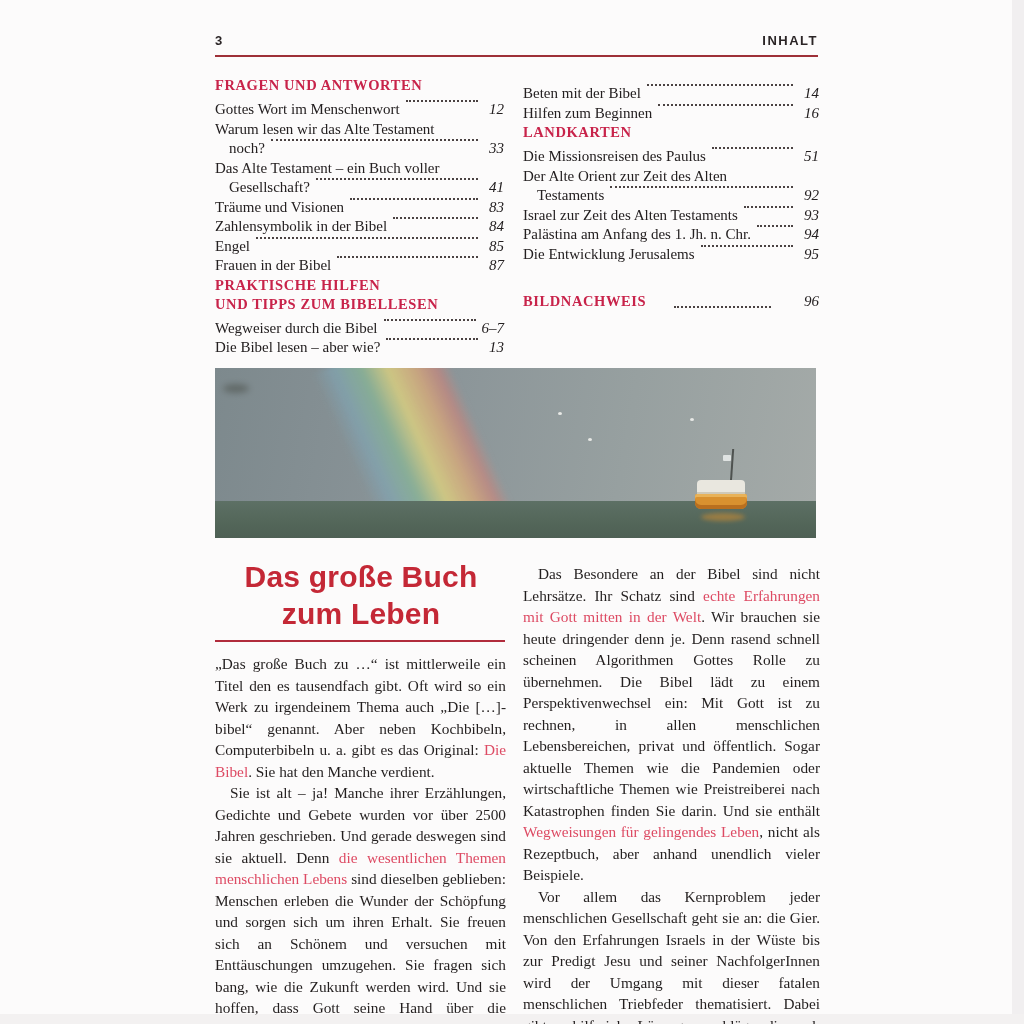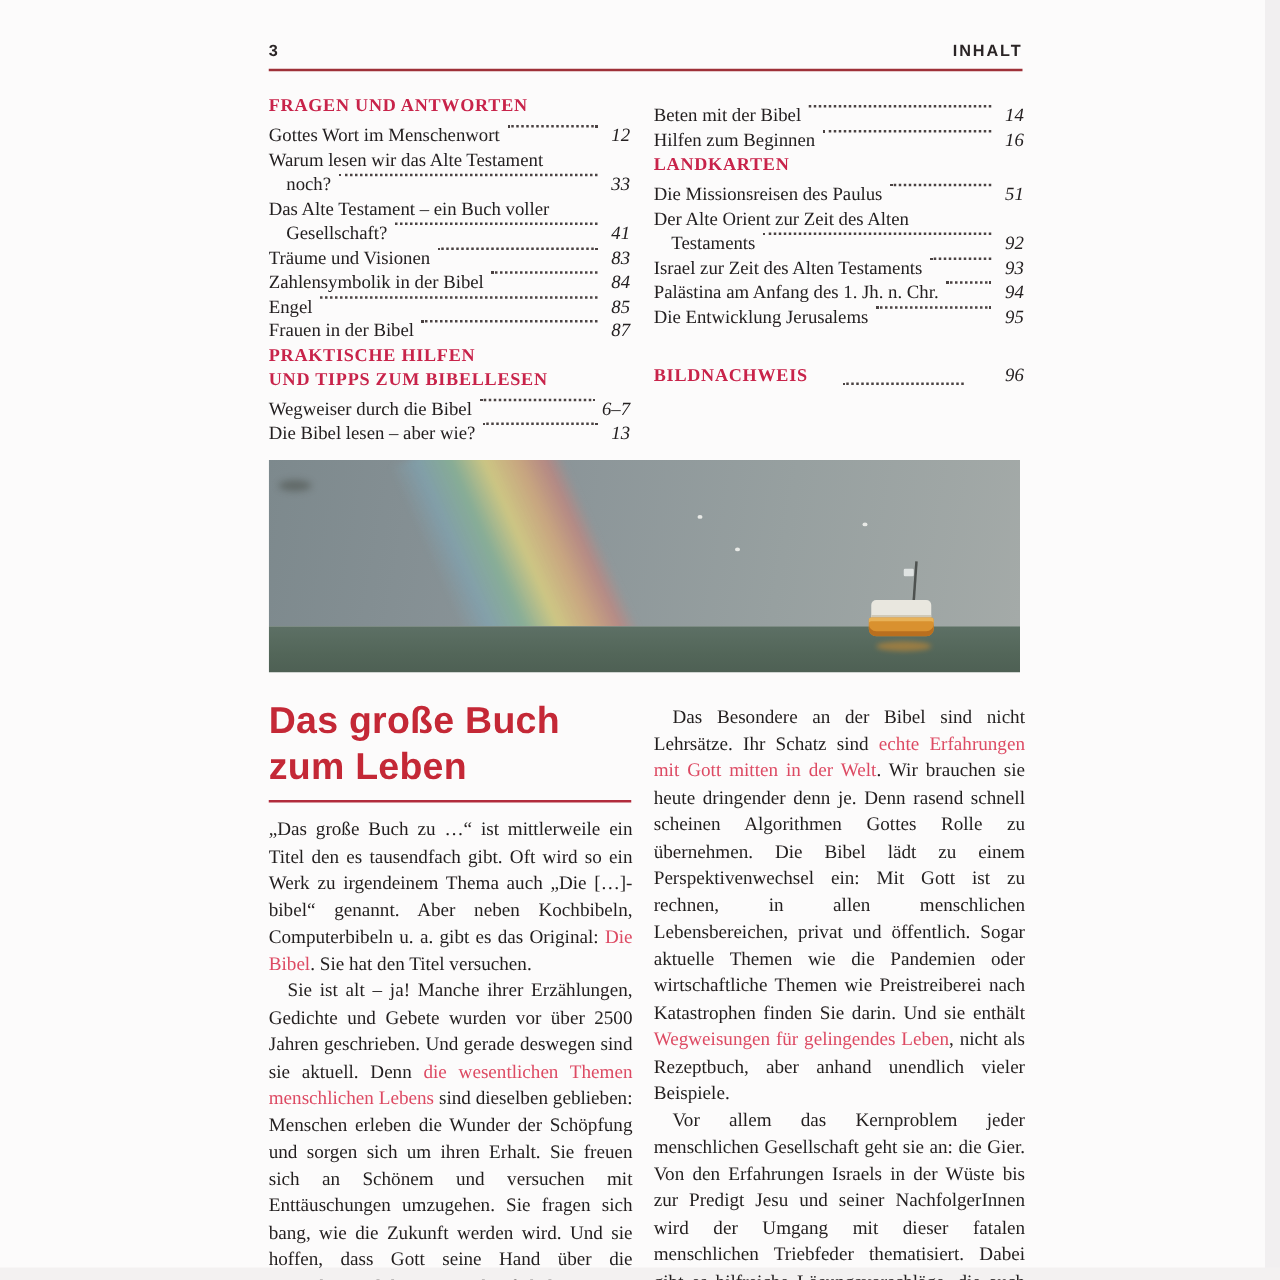--- a/index.html
+++ b/index.html
@@ -84,21 +84,21 @@
   .boat .flag{position:absolute;left:30px;bottom:50px;width:8px;height:6px;background:#dfe3e2;border-radius:1px;}
   .boat .cabin{position:absolute;left:4px;bottom:16px;width:48px;height:15px;background:#e9e7df;border-radius:4px 4px 0 0;box-shadow:inset 0 -3px 0 #cfc9b8;}
   .boat .hull{position:absolute;left:2px;bottom:2px;width:52px;height:15px;background:#d9912f;border-radius:2px 2px 6px 6px;box-shadow:inset 0 3px 0 #e8b258, inset 0 -4px 0 #b96f1f;}
   .boat .reflection{position:absolute;left:8px;bottom:-10px;width:44px;height:8px;background:#c78a33;opacity:.6;border-radius:50%;filter:blur(2px);}
 
   
   .article-title{
     position:absolute;left:215px;top:558px;width:292px;
     font-family:"Liberation Sans", sans-serif;
     font-weight:bold;font-size:30px;line-height:37px;
-    color:#c42836;letter-spacing:0.2px;
+    color:#c42836;letter-spacing:0.2px;text-align:center;
   }
   .title-rule{
     position:absolute;left:215px;top:640px;width:290px;
     border-top:2px solid #b12c3c;
   }
   .body-col{
     font-size:15.3px;line-height:21.5px;text-align:justify;color:#221e1e;
     position:absolute;
   }
   .body-col.left{left:215px;top:653px;width:291px;}
@@ -253,19 +253,19 @@
   </div>
 </div>
 
 <div class="article-title">
   <div>Das große Buch</div>
   <div>zum Leben</div>
 </div>
 <div class="title-rule"></div>
 
 <div class="body-col left">
-    <p><span>„Das große Buch zu …“ ist mittlerweile ein Titel den es tausendfach gibt. Oft wird so ein Werk zu irgendeinem Thema auch „Die […]-bibel“ genannt. Aber neben Kochbibeln, Computerbibeln u. a. gibt es das Original: </span><span class="hl">Die Bibel</span><span>. Sie hat den Titel versuchen.</span></p>
+    <p><span>„Das große Buch zu …“ ist mittlerweile ein Titel den es tausendfach gibt. Oft wird so ein Werk zu irgendeinem Thema auch „Die […]-bibel“ genannt. Aber neben Kochbibeln, Computerbibeln u. a. gibt es das Original: </span><span class="hl">Die Bibel</span><span>. Sie hat den Manche verdient.</span></p>
     <p class="indent"><span>Sie ist alt – ja! Manche ihrer Erzählungen, Gedichte und Gebete wurden vor über 2500 Jahren geschrieben. Und gerade deswegen sind sie aktuell. Denn </span><span class="hl">die wesentlichen Themen menschlichen Lebens</span><span> sind dieselben geblieben: Menschen erleben die Wunder der Schöpfung und sorgen sich um ihren Erhalt. Sie freuen sich an Schönem und versuchen mit Enttäuschungen umzugehen. Sie fragen sich bang, wie die Zukunft werden wird. Und sie hoffen, dass Gott seine Hand über die Menschen und ihre Mitgeschöpfe hält.</span></p>
   </div>
 <div class="body-col right">
     <p class="indent"><span>Das Besondere an der Bibel sind nicht Lehrsätze. Ihr Schatz sind </span><span class="hl">echte Erfahrungen mit Gott mitten in der Welt</span><span>. Wir brauchen sie heute dringender denn je. Denn rasend schnell scheinen Algorithmen Gottes Rolle zu übernehmen. Die Bibel lädt zu einem Perspektivenwechsel ein: Mit Gott ist zu rechnen, in allen menschlichen Lebensbereichen, privat und öffentlich. Sogar aktuelle Themen wie die Pandemien oder wirtschaftliche Themen wie Preistreiberei nach Katastrophen finden Sie darin. Und sie enthält </span><span class="hl">Wegweisungen für gelingendes Leben</span><span>, nicht als Rezeptbuch, aber anhand unendlich vieler Beispiele.</span></p>
     <p class="indent"><span>Vor allem das Kernproblem jeder menschlichen Gesellschaft geht sie an: die Gier. Von den Erfahrungen Israels in der Wüste bis zur Predigt Jesu und seiner NachfolgerInnen wird der Umgang mit dieser fatalen menschlichen Triebfeder thematisiert. Dabei gibt es hilfreiche Lösungsvorschläge, die auch heutigen Menschen helfen.</span></p>
   </div>
 
 </body></html>

